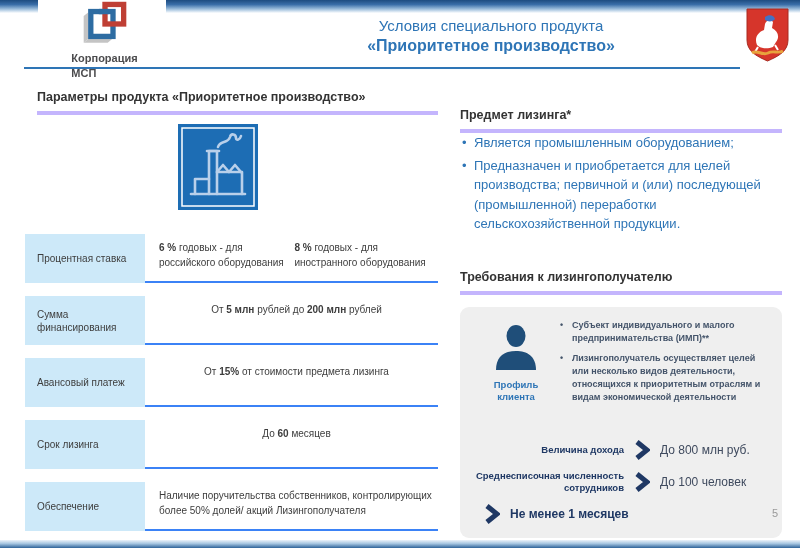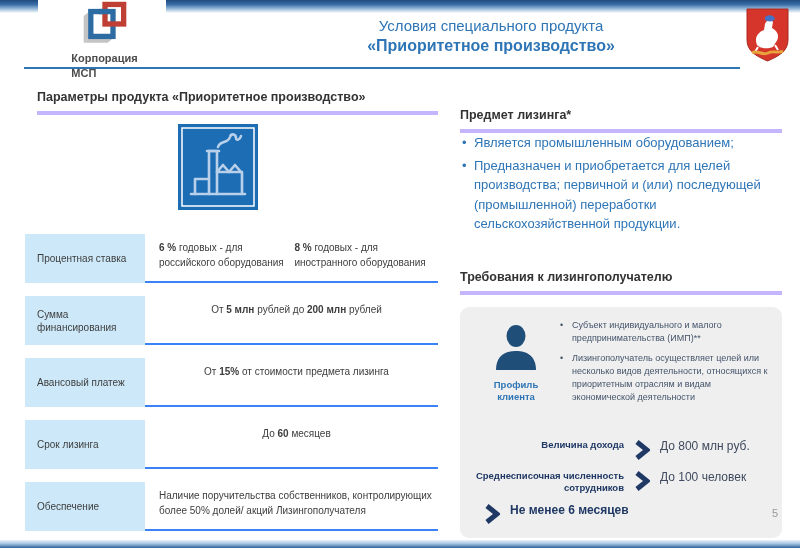--- a/index.html
+++ b/index.html
@@ -40,23 +40,23 @@
   .blue-list li{margin-bottom:3px;}
 
   .req-block{position:absolute;top:162px;left:0;right:0;}
   .card{margin-top:12px;background:#efefef;border-radius:9px;height:231px;box-sizing:border-box;
     padding:12px 12px 10px 14px;}
   .profile-row{display:flex;}
   .profile-col{flex:0 0 84px;text-align:center;}
   .profile-col svg{margin-top:5px;}
   .profile-label{font-size:9.5px;font-weight:bold;color:#2e75b6;line-height:1.3;margin-top:5px;padding:0 10px;text-align:center;}
   .card-list{margin-top:2px;font-size:9px;color:#44546a;line-height:1.45;}
-  .card-list li{margin-bottom:7px;}
+  .card-list li{margin-bottom:7px;font-weight:bold;}
   .metrics{margin-top:28px;}
-  .metric-row{display:flex;align-items:flex-start;margin-bottom:9px;min-height:20px;}
+  .metric-row{display:flex;align-items:center;margin-bottom:9px;min-height:20px;}
   .m-label{flex:0 0 150px;text-align:right;font-weight:bold;color:#1f3864;font-size:9.5px;line-height:1.25;}
   .m-chevron{flex:0 0 auto;margin:0 10px;display:flex;align-items:center;}
   .m-value{font-size:12px;color:#3f4a5e;}
   .m-value.bold{font-weight:bold;color:#1f3864;}
 
   .footnotes{position:absolute;left:27px;top:513px;font-size:7.5px;color:#3e8ecc;line-height:1.55;}
   .page-num{position:absolute;right:22px;top:507px;font-size:11px;color:#9a9a9a;}
   .bottom-bar{position:absolute;bottom:0;left:0;right:0;height:8px;
     background:linear-gradient(to bottom,#ecf3fa 0%,#a6c6e1 45%,#2e6399 100%);}
 </style>
@@ -191,21 +191,21 @@
                 </svg>
               </div>
               <div class="m-value">До 100 человек</div>
             </div>
             <div class="metric-row">
               <div class="m-chevron">
                 <svg width="16" height="22" viewBox="0 0 16 22">
                   <polyline points="3,3 13,11 3,19" fill="none" stroke="#1f3864" stroke-width="5"></polyline>
                 </svg>
               </div>
-              <div class="m-value bold">Не менее 6 месяцев</div>
+              <div class="m-value bold">Не менее 1 месяцев</div>
             </div>
           </div>
       </div>
     </div>
   </div>
 
   <div class="page-num">5</div>
   <div class="bottom-bar"></div>
 
 </div>

